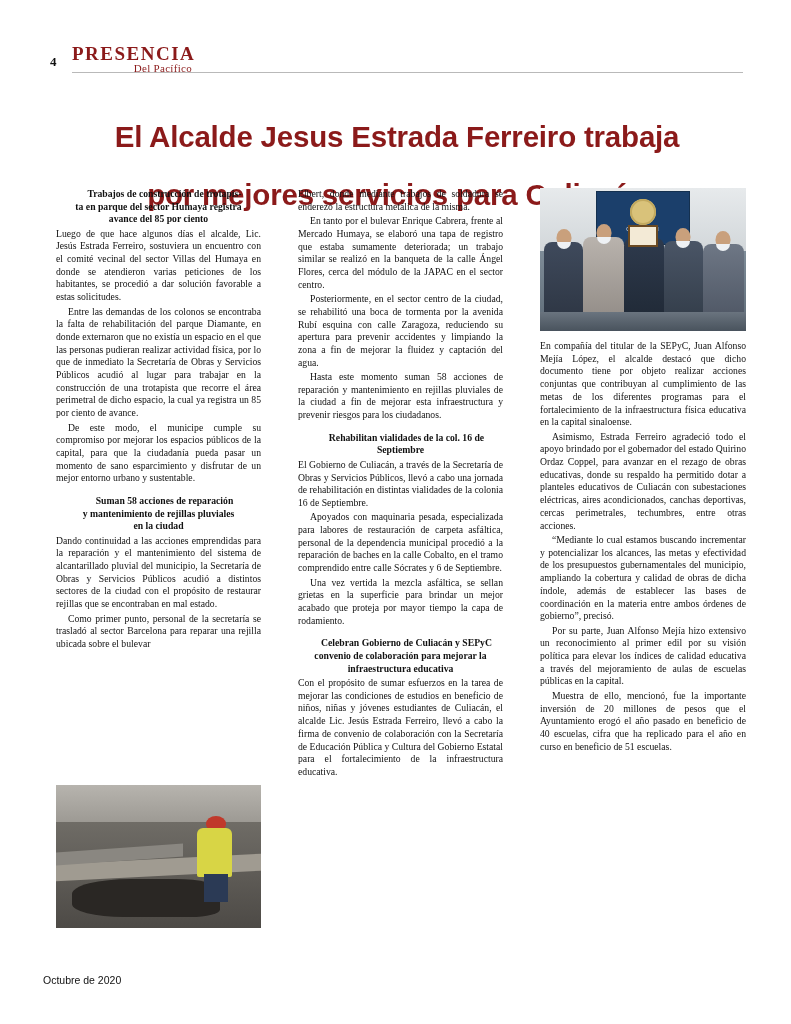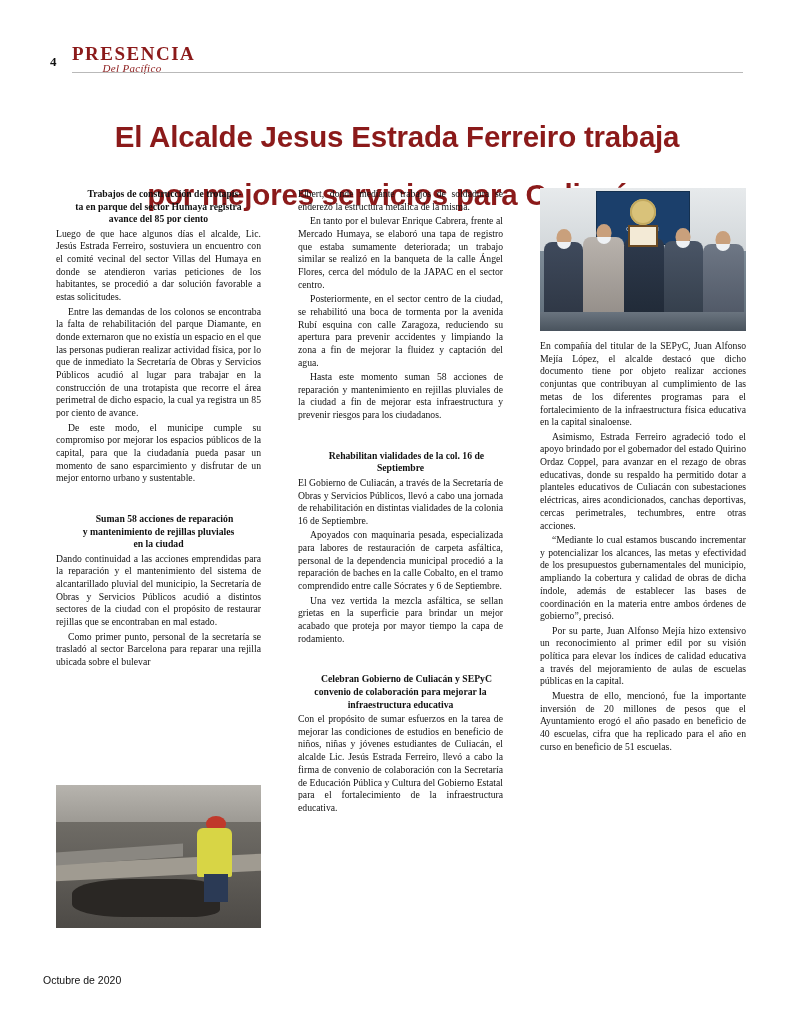--- a/index.html
+++ b/index.html
@@ -47,24 +47,23 @@
   .logo-main {
     font-family: "Liberation Serif", serif;
     font-size: 19px;
     font-weight: bold;
     letter-spacing: 1.5px;
     color: #8b1a1a;
     line-height: 1;
   }
   .logo-sub {
     font-family: "Liberation Serif", serif;
-    font-style: italic;
     font-size: 11px;
     color: #8b1a1a;
-    text-align: center;
+    text-align: right;
     margin-top: -1px;
     letter-spacing: 0.3px;
   }
   .masthead-rule {
     position: absolute;
     left: 22px;
     right: 0;
     top: 28px;
     border-bottom: 1px solid #b9b9b9;
   }
@@ -115,21 +114,21 @@
 
   .subhead {
     font-weight: bold;
     text-align: center;
     text-indent: 0;
     font-size: 9.7px;
     line-height: 1.3;
     margin: 0 0 5px 0;
     padding: 0 4px;
   }
-  .subhead.spaced { margin-top: 28px; }
+  .subhead.spaced { margin-top: 10px; }
 
   
   .photo {
     position: relative;
     overflow: hidden;
     background: #8d9aa6;
   }
 
   
   .photo-top {

